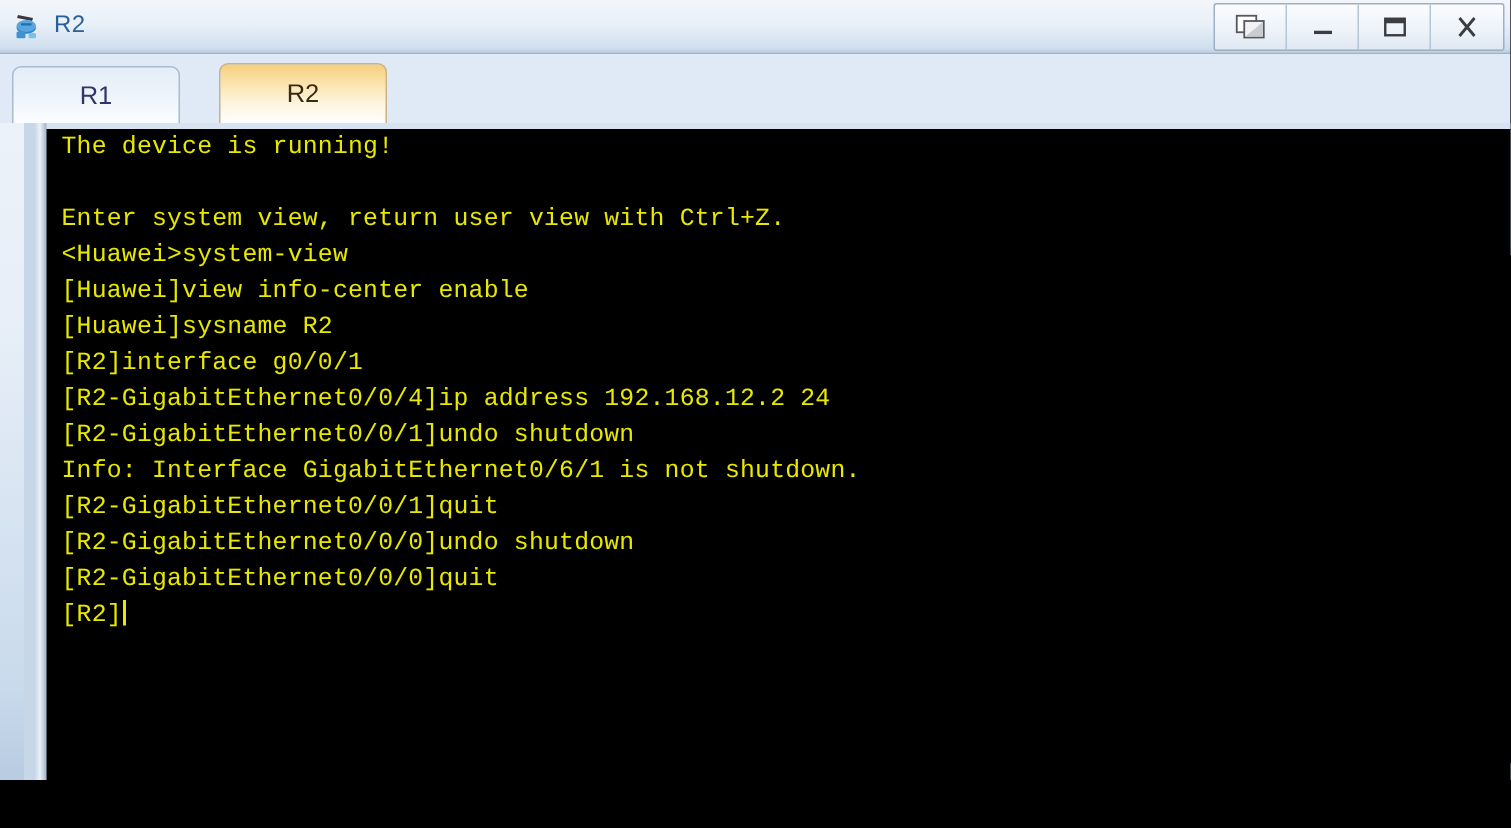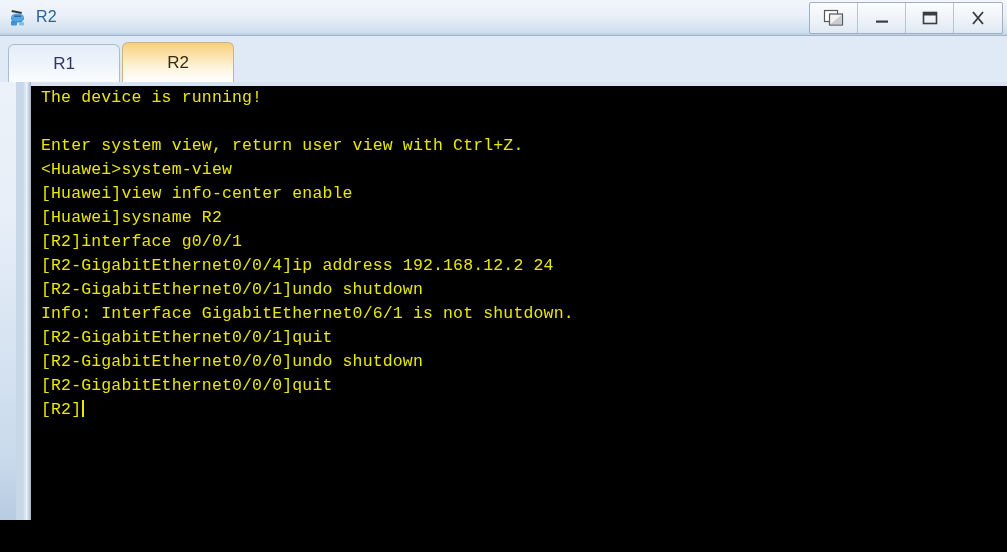--- a/index.html
+++ b/index.html
@@ -86,20 +86,21 @@
     height: 46px;
     background: #dfeaf6;
     box-sizing: border-box;
   }
   .tabs {
     position: absolute;
     left: 8px; top: 4px;
     display: flex;
     align-items: flex-end;
     height: 42px;
+    gap: 24px;
   }
   .tab {
     position: relative;
     height: 38px;
     min-width: 112px;
     padding: 0 18px;
     display: flex;
     align-items: center;
     justify-content: center;
     font-family: "Liberation Sans", sans-serif;

